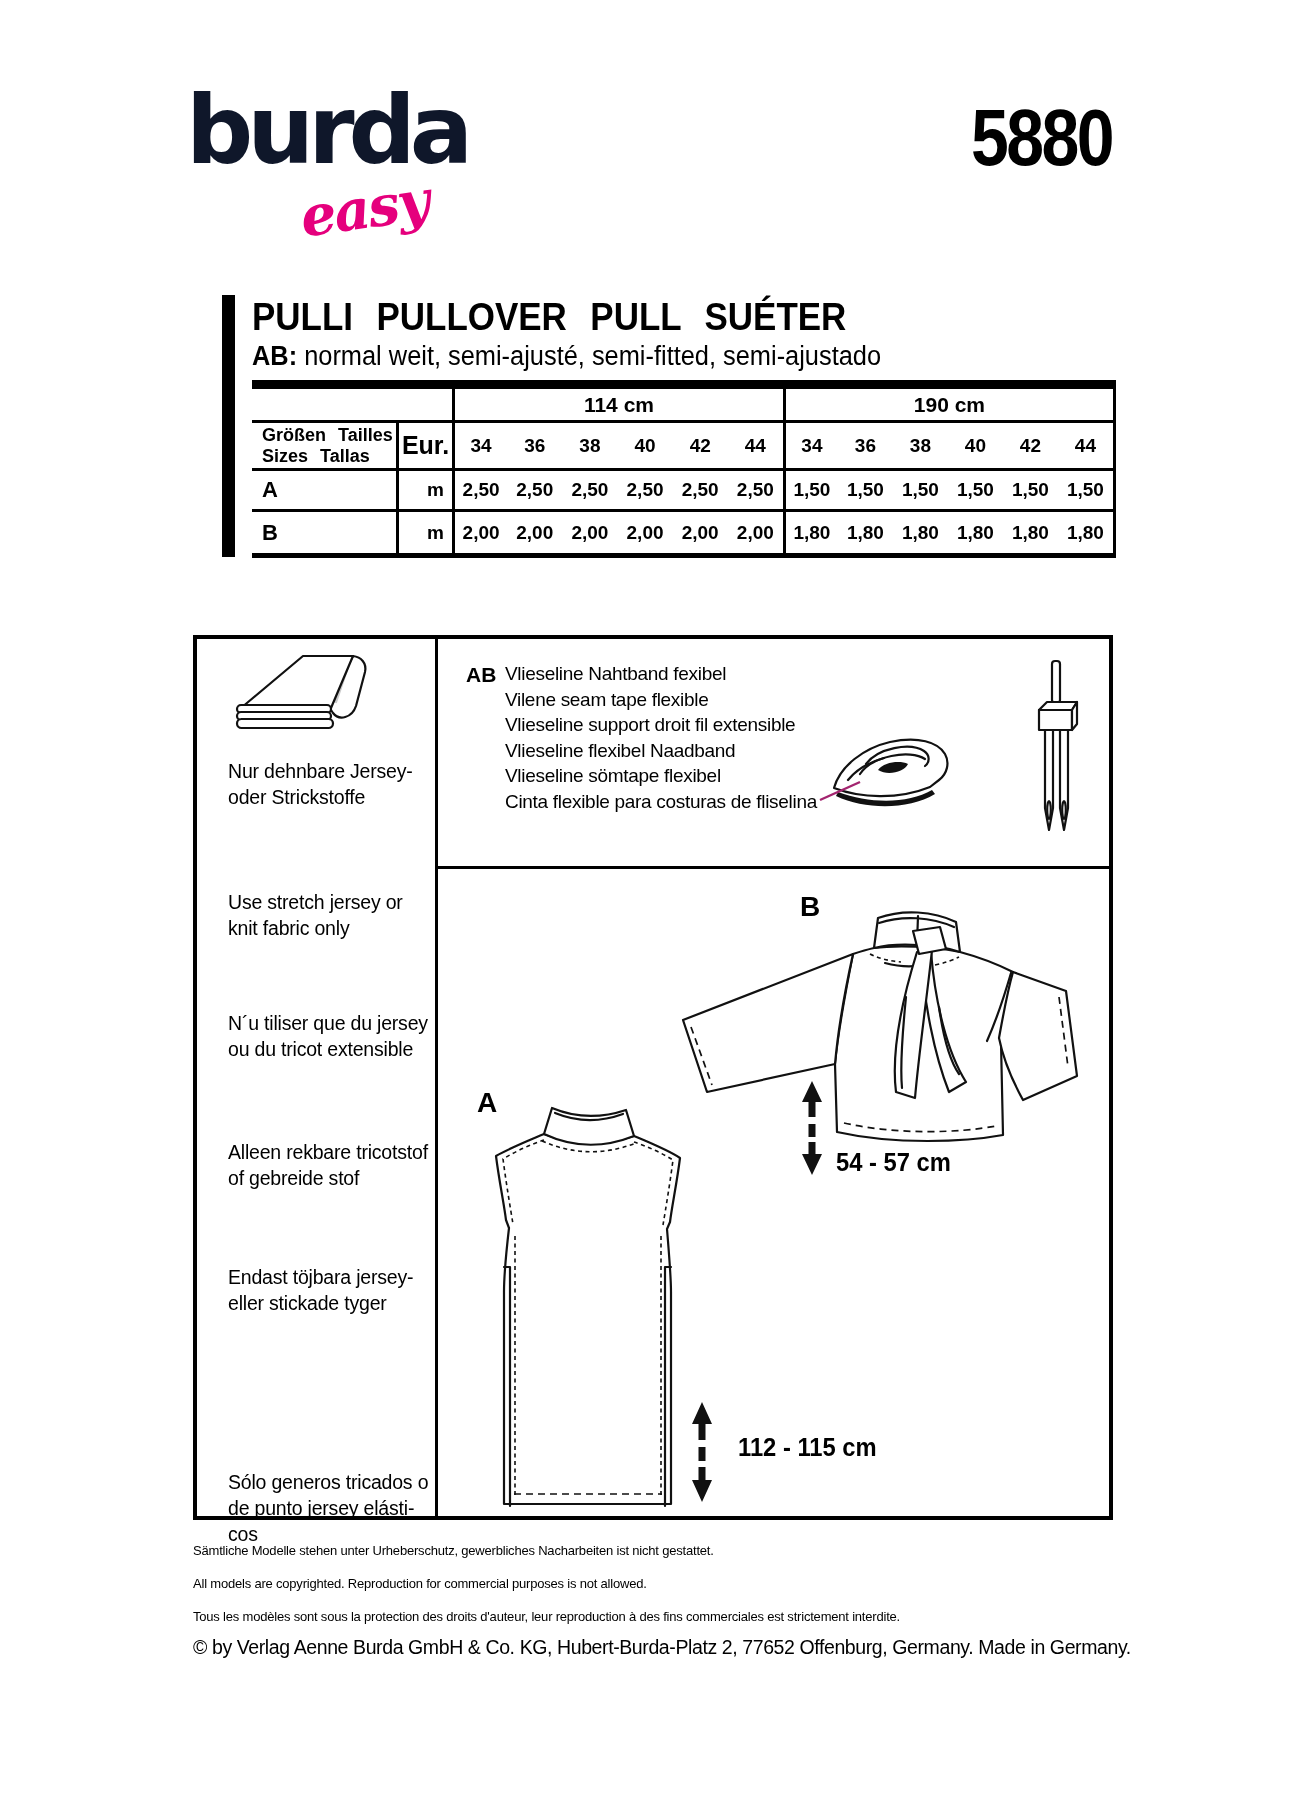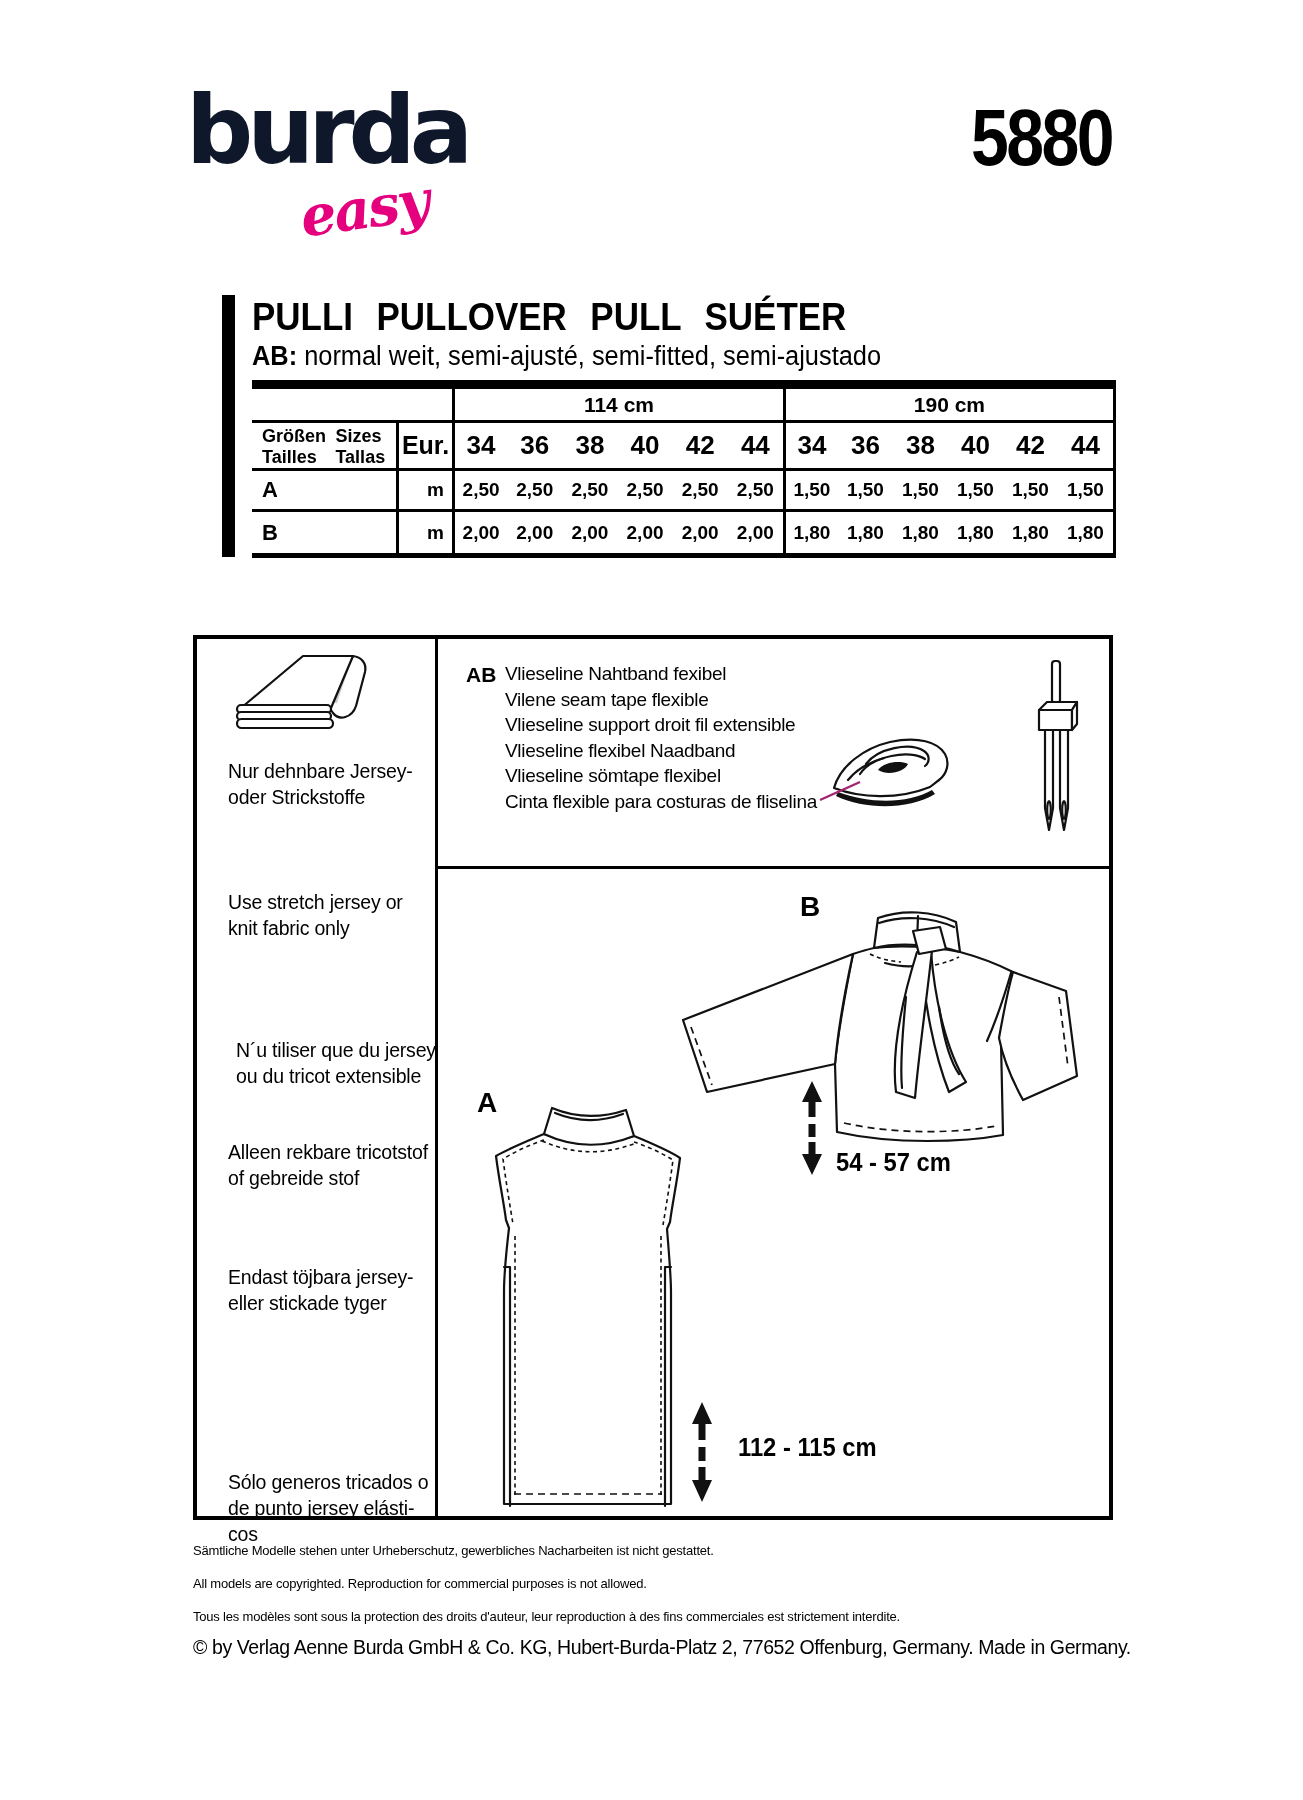--- a/index.html
+++ b/index.html
@@ -29,24 +29,24 @@
     border-top:9px solid #000;border-bottom:5px solid #000;border-right:3px solid #000;
     display:grid;grid-template-columns:144px 56px repeat(6,55.17px) repeat(6,55px);
     grid-template-rows:34px 48px 41px 41px;box-sizing:content-box;}
   .ytable .c{display:flex;align-items:center;justify-content:center;
     font-weight:bold;box-sizing:border-box;}
   .ytable .bb{border-bottom:3px solid #000;}
   .ytable .bl{border-left:3px solid #000;}
   .ytable .span2{grid-column:span 2;}
   .ytable .span6{grid-column:span 6;}
   .ytable .grp{font-size:21px;}
-  .ytable .szlbl{flex-direction:row;align-items:flex-end;justify-content:center;
+  .ytable .szlbl{flex-direction:column;align-items:flex-start;justify-content:center;
     padding-left:10px;font-size:18px;line-height:21px;word-spacing:7px;}
   .ytable .eur{font-size:25px;}
-  .ytable .sz{font-size:26px;}
+  .ytable .sz{font-size:19px;}
   .ytable .view{justify-content:flex-start;padding-left:10px;font-size:22px;}
   .ytable .unit{justify-content:flex-end;padding-right:8px;font-size:19px;}
   .ytable .val{font-size:19px;}
   
   .main-box{left:193px;top:635px;width:920px;height:885px;
     border:4px solid #000;box-sizing:border-box;}
   .v-divider{left:435px;top:635px;width:3px;height:885px;background:#000;}
   .h-divider{left:435px;top:866px;width:678px;height:3px;background:#000;}
   
   .advice{left:228px;width:202px;font-size:19.5px;line-height:26px;
@@ -145,21 +145,21 @@
     <path class="lnf" d="M16,60 L78,8 L128,8 L106,60 Z"></path>
     <rect class="lnf" x="12" y="57" width="94" height="8" rx="4"></rect>
     <rect class="lnf" x="12" y="64" width="94" height="8" rx="4"></rect>
     <rect class="lnf" x="12" y="71" width="96" height="9" rx="4.5"></rect>
   </svg>
 
   <div class="abs advice" style="top:758px;">Nur dehnbare Jersey-
 oder Strickstoffe</div>
   <div class="abs advice" style="top:889px;">Use stretch jersey or
 knit fabric only</div>
-  <div class="abs advice" style="top:1037px;margin-left:8px;">N´u tiliser que du jersey
+  <div class="abs advice" style="top:1010px;">N´u tiliser que du jersey
 ou du tricot extensible</div>
   <div class="abs advice" style="top:1139px;">Alleen rekbare tricotstof
 of gebreide stof</div>
   <div class="abs advice" style="top:1264px;">Endast töjbara jersey-
 eller stickade tyger</div>
   <div class="abs advice" style="top:1469px;">Sólo generos tricados o
 de punto jersey elásti-
 cos</div>
 
   <div class="abs notions-label">AB</div>

